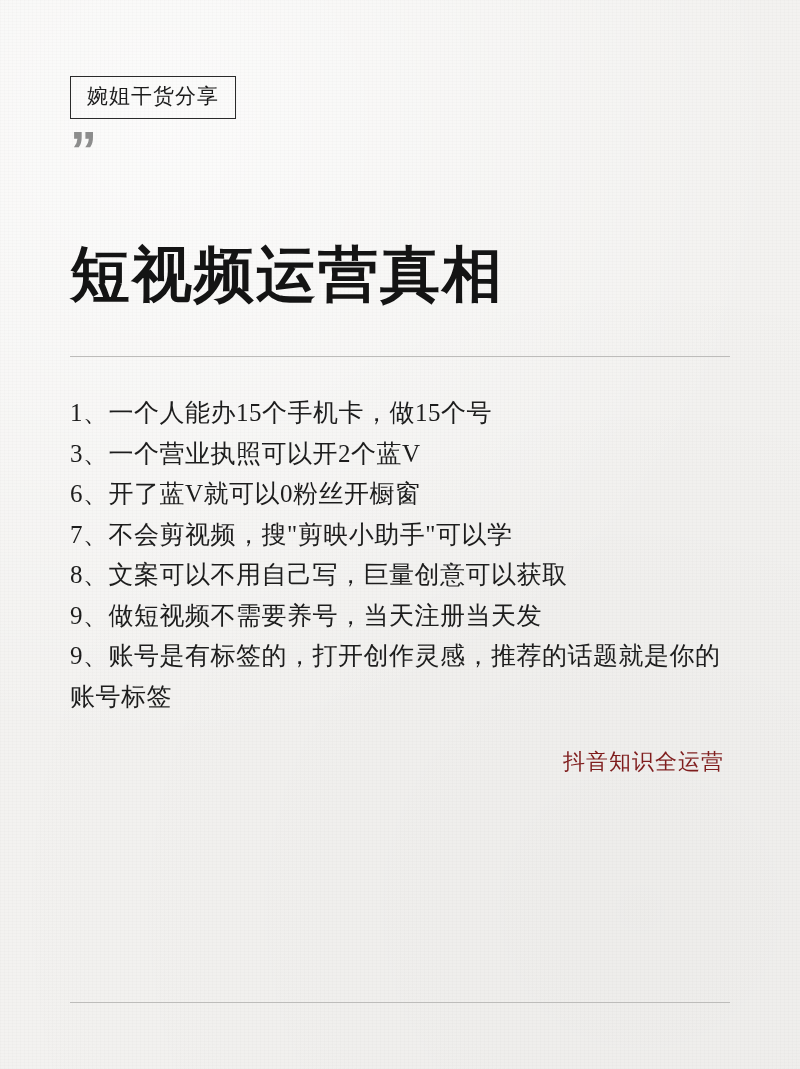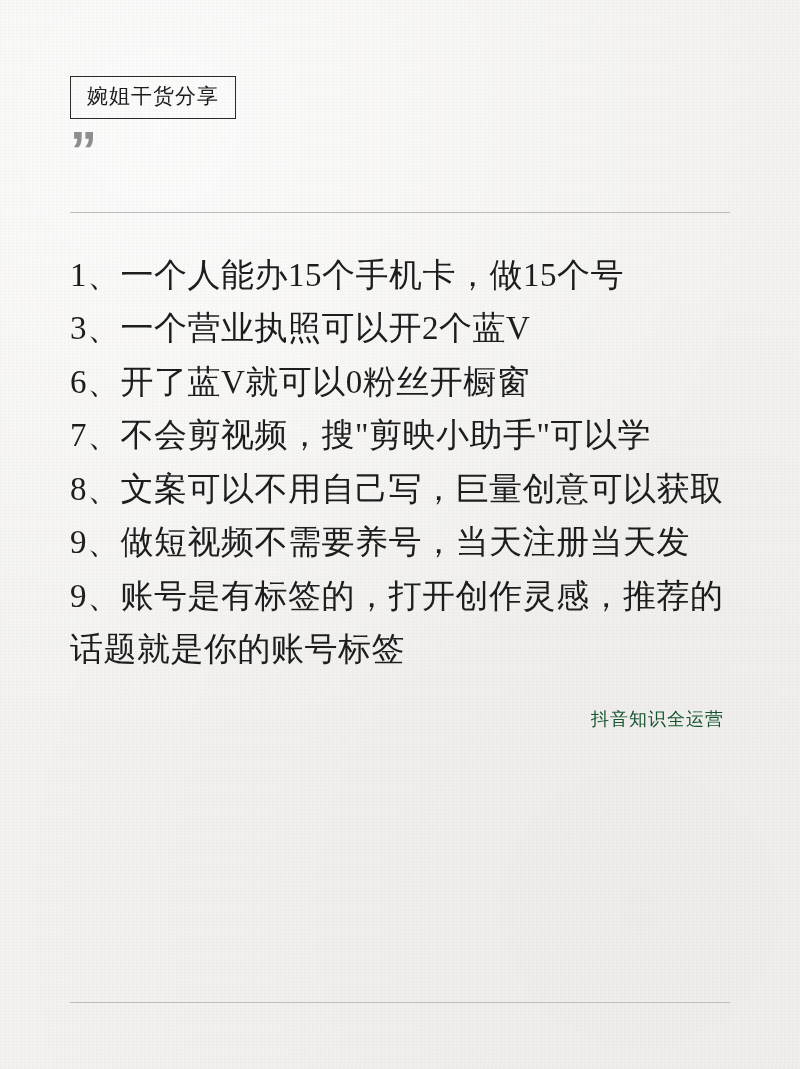--- a/index.html
+++ b/index.html
@@ -80,34 +80,34 @@
   }
   .rule.bottom {
     margin-top: 0;
   }
 
   
   .list {
     margin-top: 36px;
   }
   .item {
-    font-size: 33px;
+    font-size: 25px;
     line-height: 1.62;
     letter-spacing: 0.5px;
     color: #1d1d1d;
     white-space: normal;
     font-family: Liberation Serif, serif;
   }
 
   .signature {
     margin-top: 30px;
     text-align: right;
-    font-size: 18px;
+    font-size: 22px;
     letter-spacing: 1px;
-    color: #14532d;
+    color: #7f1d1d;
     padding-right: 6px;
   }
 
   .footer-rule-wrap {
     position: absolute;
     left: 70px;
     right: 70px;
     bottom: 66px;
   }
 </style>
@@ -116,20 +116,21 @@
 
 <div class="paper"></div>
 
 <div class="card">
 
   <div class="header">
     <div class="badge">婉姐干货分享</div>
     <div class="quote-mark">”</div>
   </div>
 
+  <div class="title">短视频运营真相</div>
 
   <div class="rule"></div>
 
   <div class="list">
     <div class="item">1、一个人能办15个手机卡，做15个号</div>
     <div class="item">3、一个营业执照可以开2个蓝V</div>
     <div class="item">6、开了蓝V就可以0粉丝开橱窗</div>
     <div class="item">7、不会剪视频，搜"剪映小助手"可以学</div>
     <div class="item">8、文案可以不用自己写，巨量创意可以获取</div>
     <div class="item">9、做短视频不需要养号，当天注册当天发</div>

